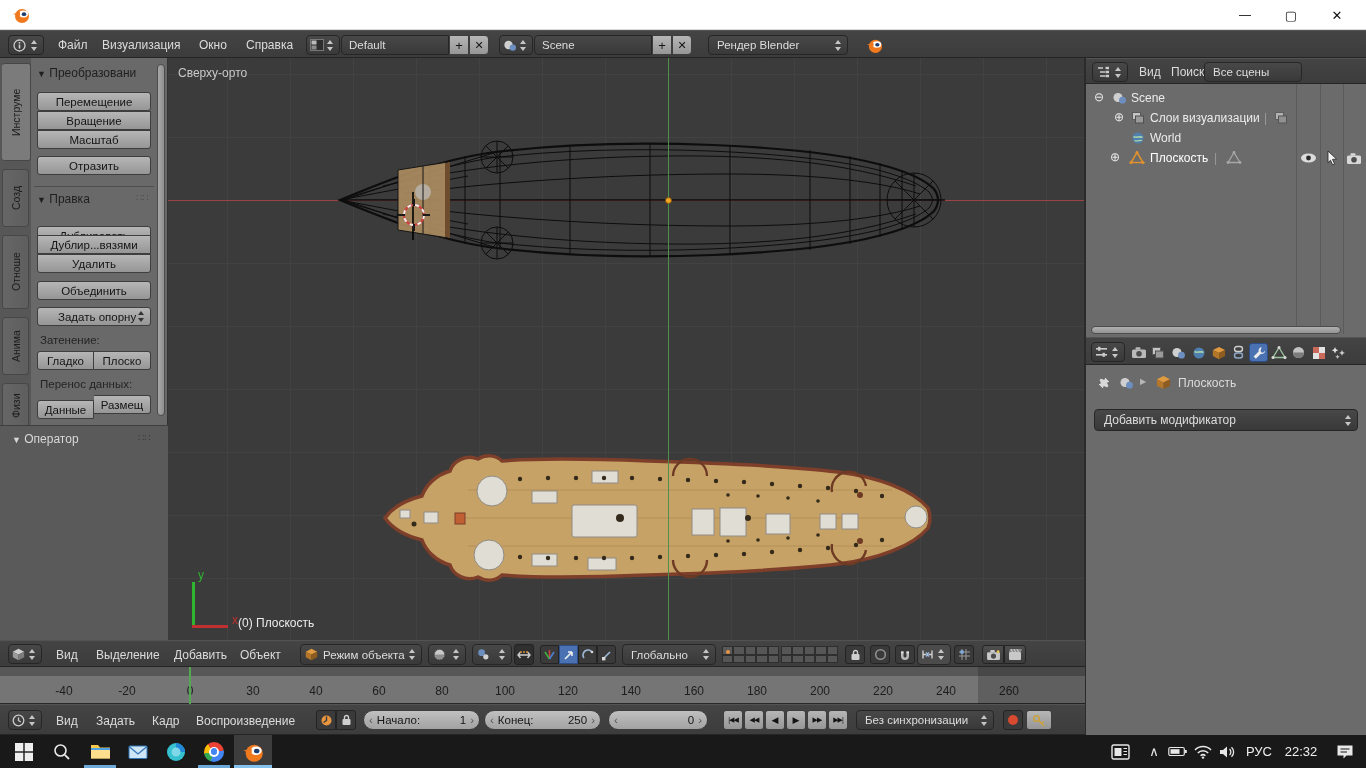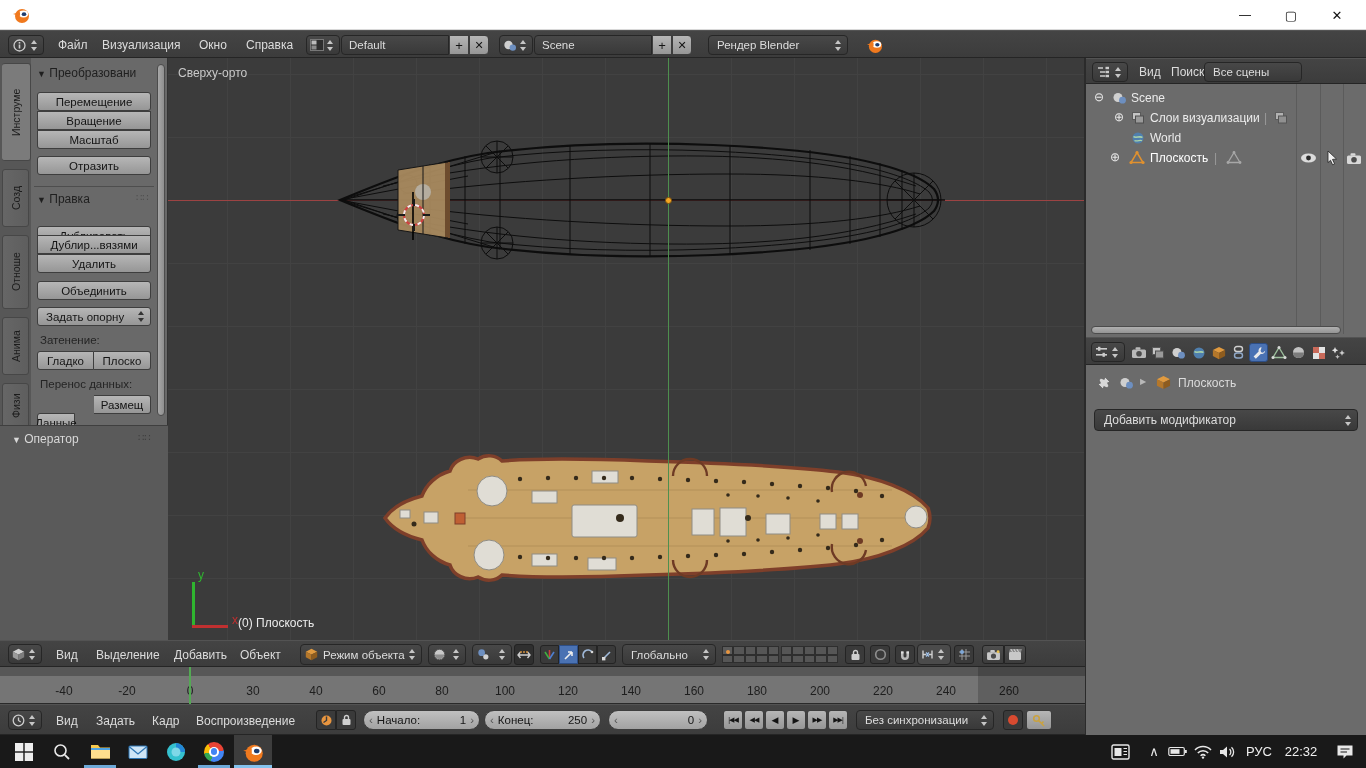--- a/index.html
+++ b/index.html
@@ -133,31 +133,31 @@
   <div class="a phdr" style="left:37px;top:134px">
     <span style="font-size:9px">▼</span>
     <span>Правка</span>
   </div>
   <span class="a" style="left:136px;top:134px;color:#4f4f4f;font-size:10px">∷∷</span>
 
   <div class="a lt tsbtn" style="top:168px">Дублировать</div>
   <div class="a lt tsbtn" style="top:177px;border-radius:0">Дублир...вязями</div>
   <div class="a lt tsbtn" style="top:196px;border-radius:0 0 3px 3px">Удалить</div>
   <div class="a lt tsbtn" style="top:223px">Объединить</div>
-  <div class="a lt tsbtn" style="top:249px;justify-content:center;padding-left:8px">
+  <div class="a lt tsbtn" style="top:249px;justify-content:center;padding-left:20px">
     <span>Задать опорну</span>
     <span class="updn dark"></span>
   </div>
 
   <span class="a lbl" style="left:40px;top:276px">Затенение:</span>
   <div class="a lt" style="left:37px;top:293px;width:57px;height:19px;border-radius:3px 0 0 3px">Гладко</div>
   <div class="a lt" style="left:94px;top:293px;width:57px;height:19px;border-radius:0 3px 3px 0;border-left:none">Плоско</div>
 
   <span class="a lbl" style="left:40px;top:320px">Перенос данных:</span>
-  <div class="a lt" style="left:37px;top:355px;width:38px;height:19px;border-radius:3px 0 0 3px">Данные</div>
+  <div class="a lt" style="left:37px;top:342px;width:57px;height:19px;border-radius:3px 0 0 3px">Данные</div>
   <div class="a lt" style="left:94px;top:337px;width:57px;height:19px;border-radius:0 3px 3px 0;border-left:none">Размещ</div>
 
   <div class="a" style="left:157px;top:6px;width:8px;height:352px;background:linear-gradient(90deg,#a8a8a8,#8f8f8f);border:1px solid #4c4c4c;border-radius:4px"></div>
 
   <div class="a" style="left:0;top:367px;width:168px;height:215px;background:#5a5a5a;border-top:1px solid #3f3f3f">
     <div class="a phdr" style="left:12px;top:6px;color:#d8d8d8">
       <span style="font-size:9px">▼</span>
       <span>Оператор</span>
     </div>
     <span class="a" style="left:138px;top:6px;color:#3e3e3e;font-size:10px">∷∷</span>

